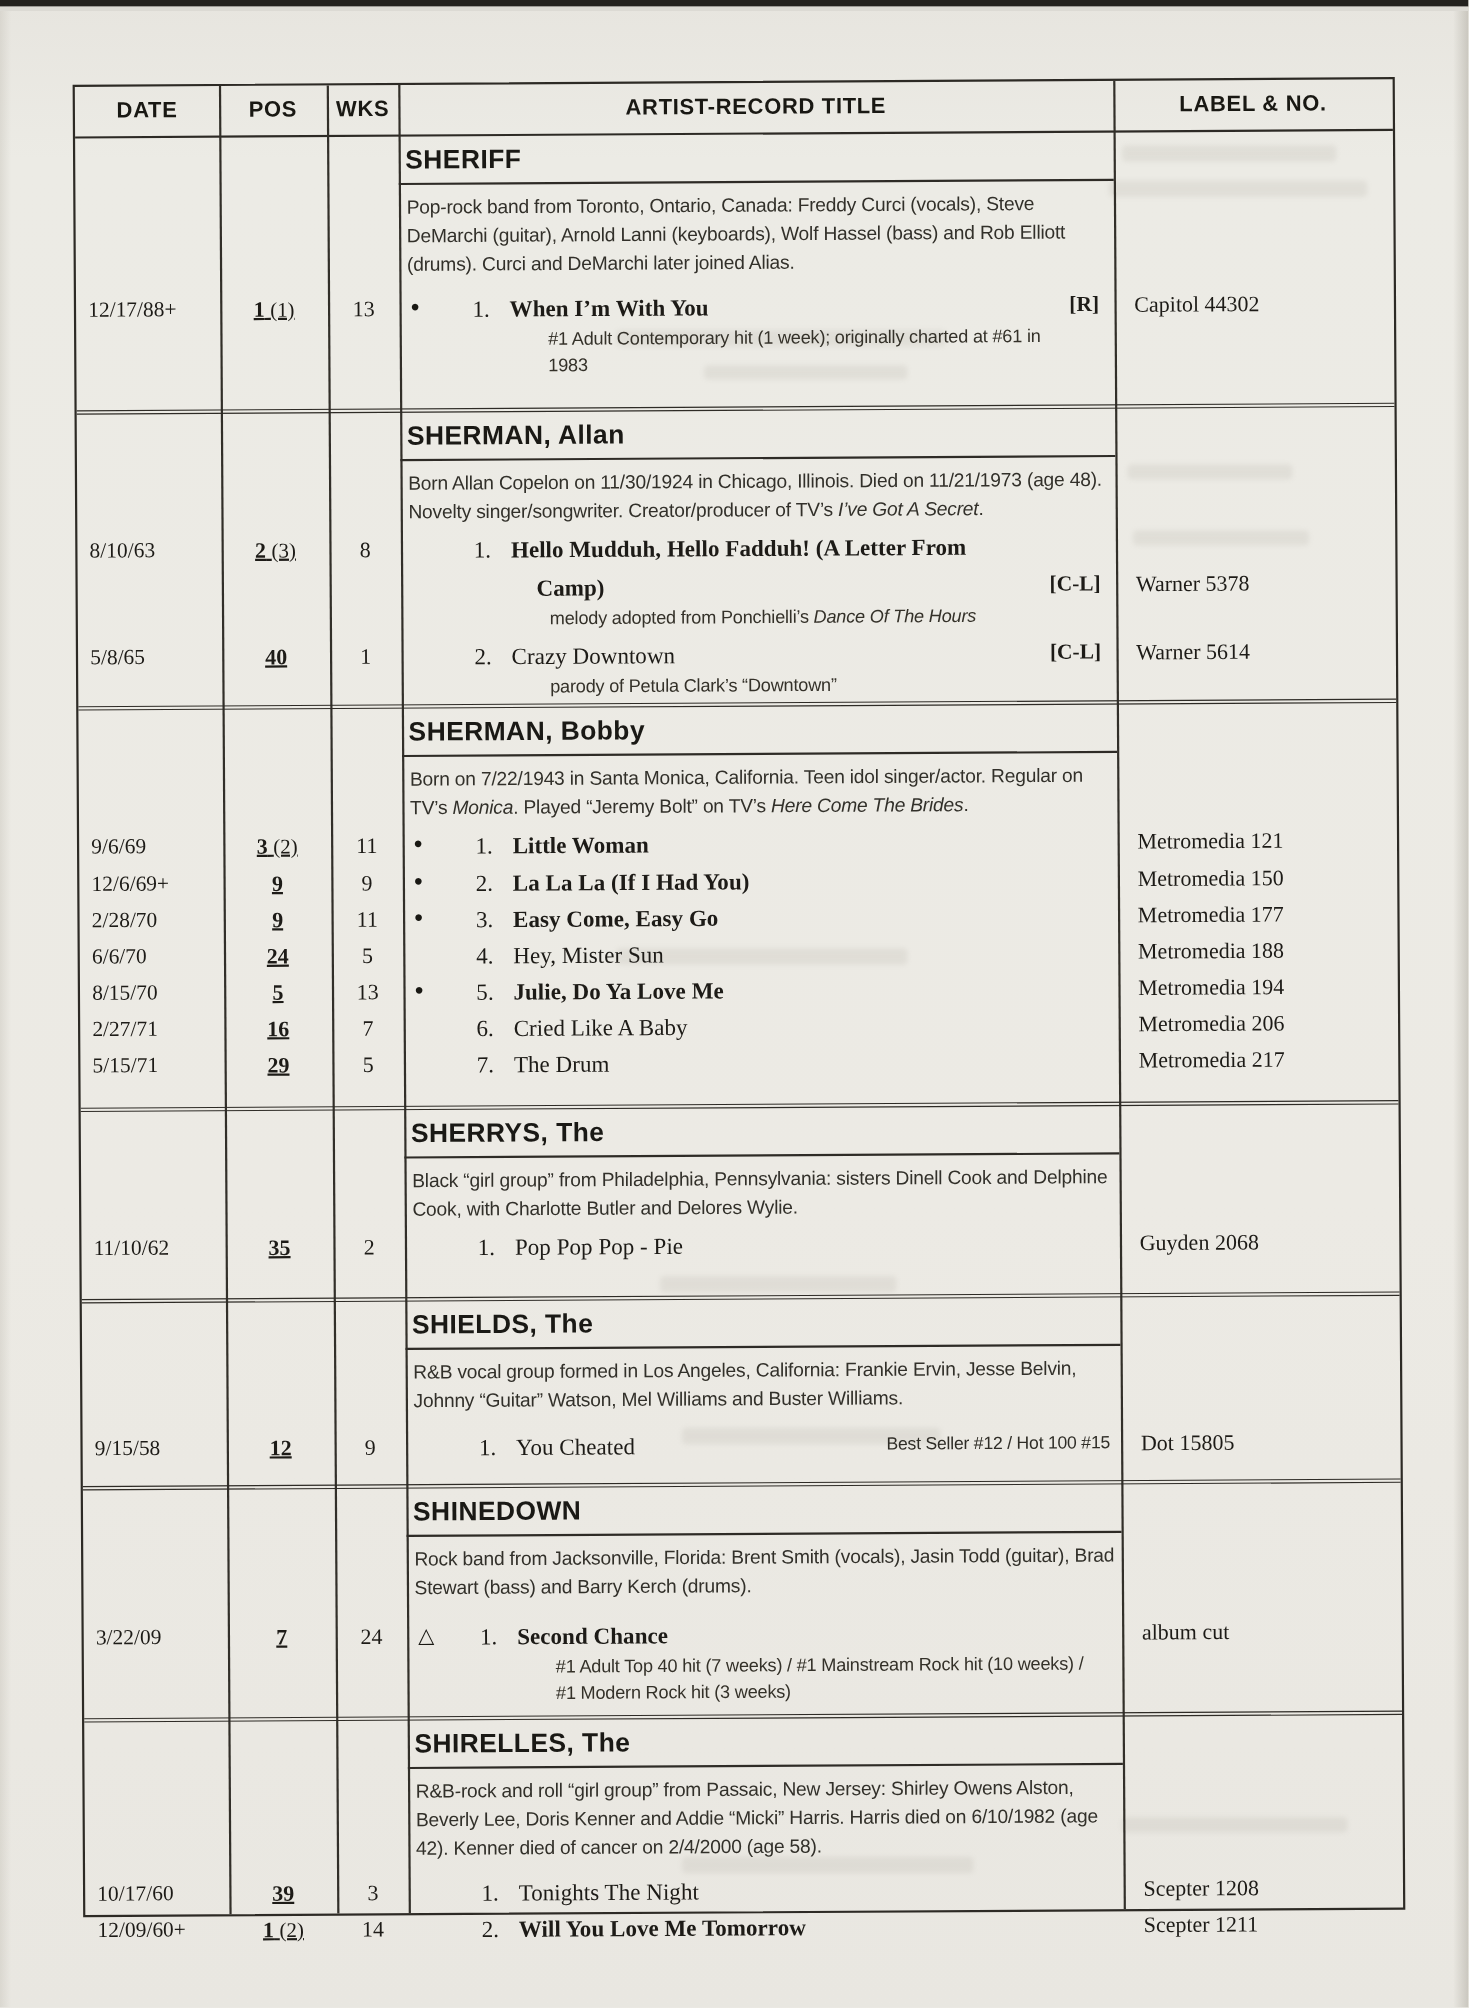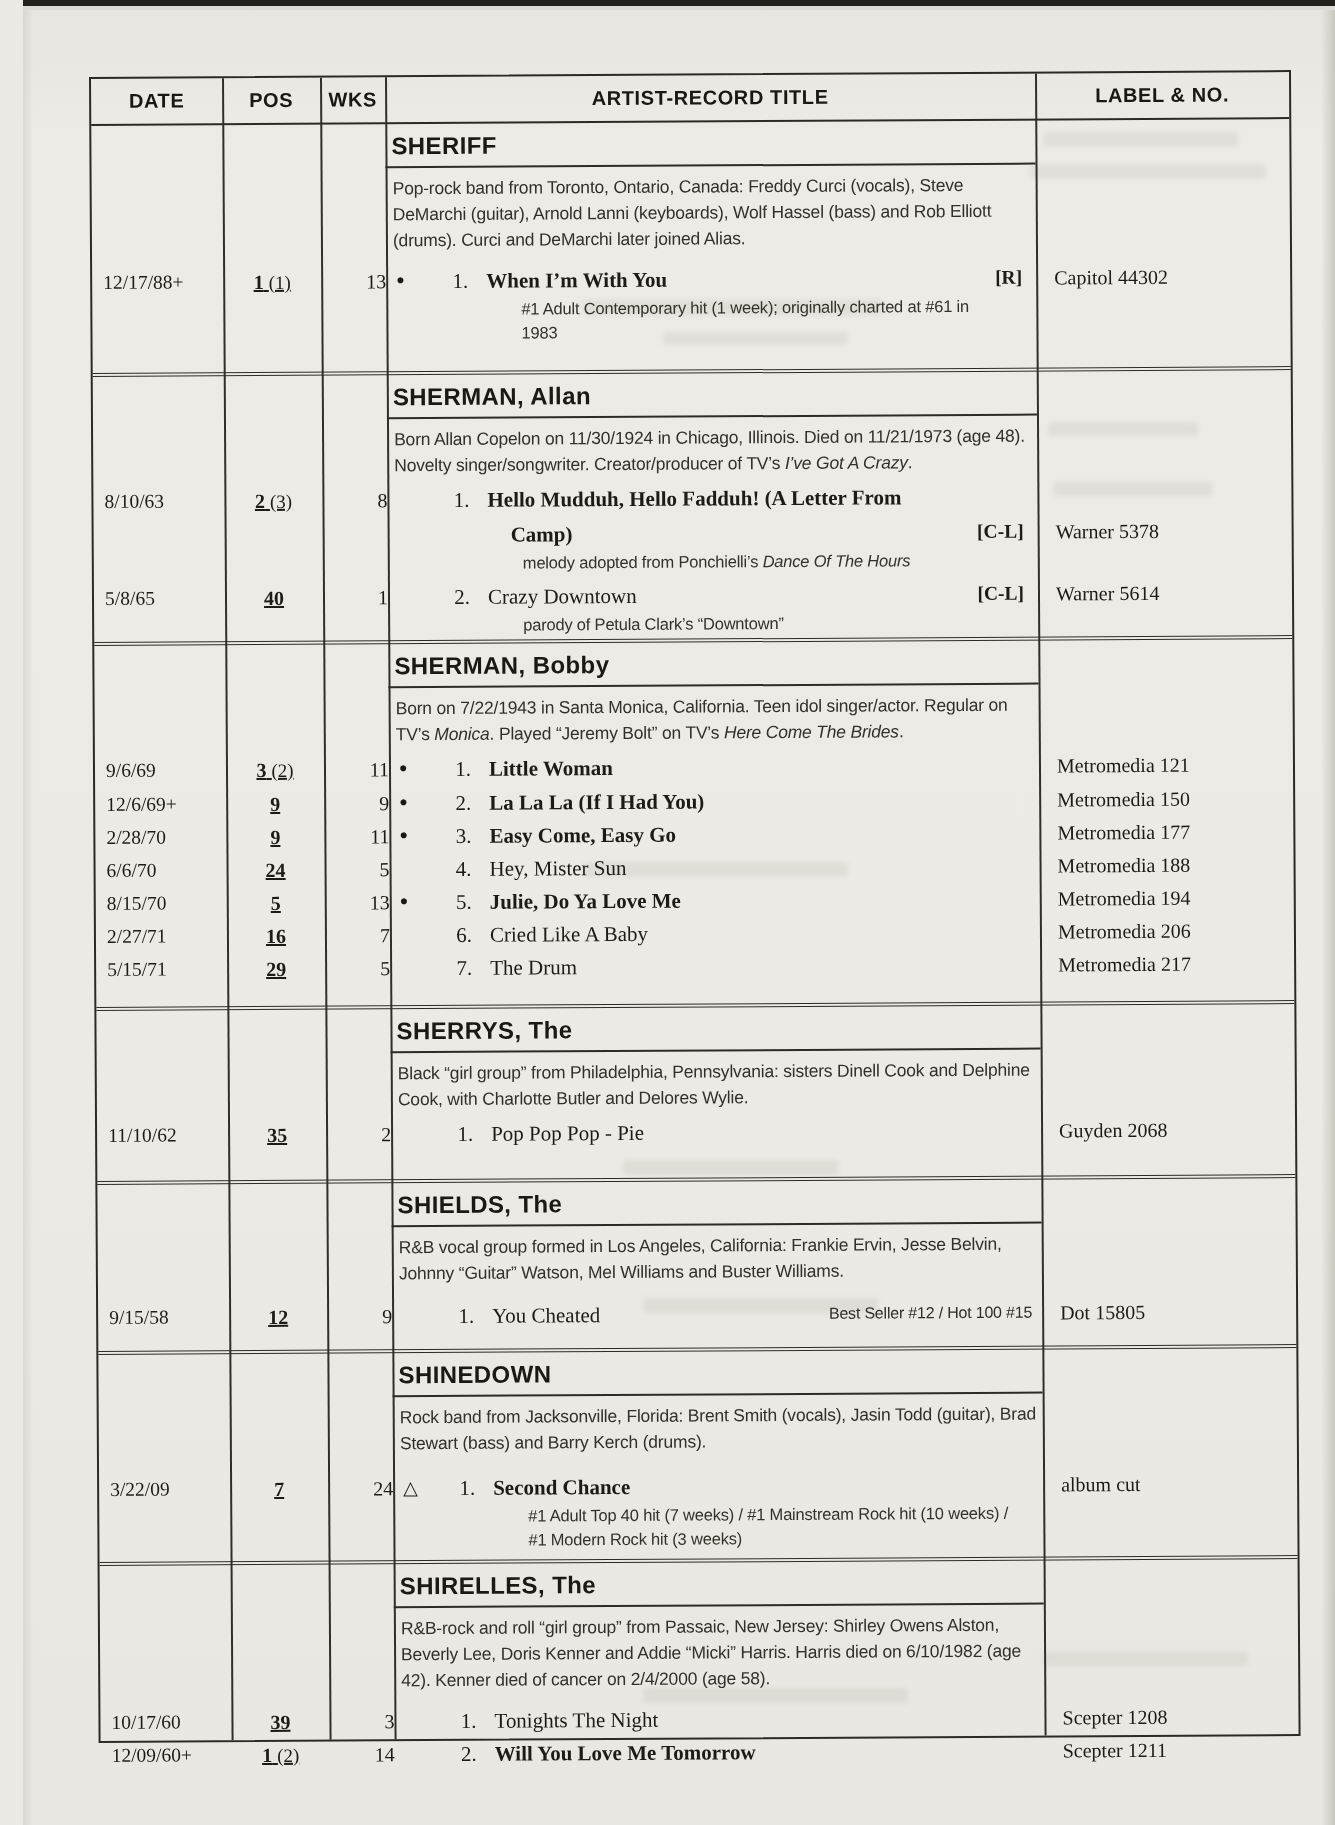--- a/index.html
+++ b/index.html
@@ -6,21 +6,20 @@
   body{
     width:1335px;height:1825px;position:relative;overflow:hidden;
     background:#ebe9e3;
     font-family:"Liberation Sans", sans-serif;
   }
   .sheet{position:absolute;inset:0;
     background:
       linear-gradient(to left, rgba(176,172,162,.55), rgba(176,172,162,0) 14px),
       linear-gradient(to right, rgba(190,186,176,.35), rgba(190,186,176,0) 10px),
       linear-gradient(180deg,#e7e5df 0%, #ecebe5 8%, #eceae4 60%, #e9e7e1 100%);
-    margin-left: 23px;
   }
   .top-edge{position:absolute;top:0;left:0;right:0;height:6px;background:#23211e;}
   .top-edge2{position:absolute;top:6px;left:0;right:0;height:4px;background:#dcdad4;}
 
   .smudge{position:absolute;background:#9a958a;opacity:.14;filter:blur(2.5px);border-radius:4px;}
 
   .table{
     position:absolute;left:66px;top:77px;width:1202px;height:1666px;
     box-sizing:border-box;border:2px solid #2d2a25;
     transform:rotate(-0.33deg);transform-origin:0 0;
@@ -52,21 +51,21 @@
   .songs{margin-top:6px;}
   .song-row{
     display:grid;grid-template-columns:131px 98px 65px 650px 254px;align-items:start;
     font-family:"Liberation Serif", serif;font-size:20px;line-height:32px;color:#1d1b17;
     margin-top:1px;
   }
   .c-date{padding-left:11px;font-size:19.5px;white-space:nowrap;}
   .c-pos{text-align:center;white-space:nowrap;text-decoration:underline;}
   .pos-n{font-weight:bold;}
   .pos-p{font-size:19px;}
-  .c-wks{text-align:right;}
+  .c-wks{text-align:center;}
   .c-title{position:relative;padding-left:100px;font-size:21px;}
   .cert{position:absolute;left:10px;top:-1px;font-size:14px;color:#191813;}
   .cert.tri{font-size:19px;top:0;}
   .num{position:absolute;left:50px;width:32px;text-align:right;}
   .ttl{display:block;}
   .b{font-weight:bold;}
   .ttl2{display:block;margin-left:23px;margin-top:3px;line-height:32px;}
   .tag{position:absolute;right:14px;top:0;font-weight:bold;font-size:19.5px;}
   .tag-l2{top:35px;}
   .rnote{position:absolute;right:10px;top:4px;font-family:"Liberation Sans",sans-serif;
@@ -141,21 +140,21 @@
             </div>
           </div>
           <div class="c-label">Capitol 44302</div>
         </div>
       </div>
     </section>
 
     <section class="sec s1">
       <div class="artist">SHERMAN, Allan</div>
       <div class="name-rule"></div>
-      <p class="bio"><span>Born Allan Copelon on 11/30/1924 in Chicago, Illinois. Died on 11/21/1973 (age 48). Novelty singer/songwriter. Creator/producer of TV’s </span><span class="it">I’ve Got A Crazy</span><span>.</span></p>
+      <p class="bio"><span>Born Allan Copelon on 11/30/1924 in Chicago, Illinois. Died on 11/21/1973 (age 48). Novelty singer/songwriter. Creator/producer of TV’s </span><span class="it">I’ve Got A Secret</span><span>.</span></p>
       <div class="songs">
         <div class="song-row">
           <div class="c-date">8/10/63</div>
           <div class="c-pos"><span class="pos-n">2</span> <span class="pos-p">(3)</span></div>
           <div class="c-wks">8</div>
           <div class="c-title">
             <span class="num">1.</span>
             <span class="ttl b">Hello Mudduh, Hello Fadduh! (A Letter From</span>
             <span class="ttl2 b">Camp)</span>
             <span class="tag tag-l2">[C-L]</span>

